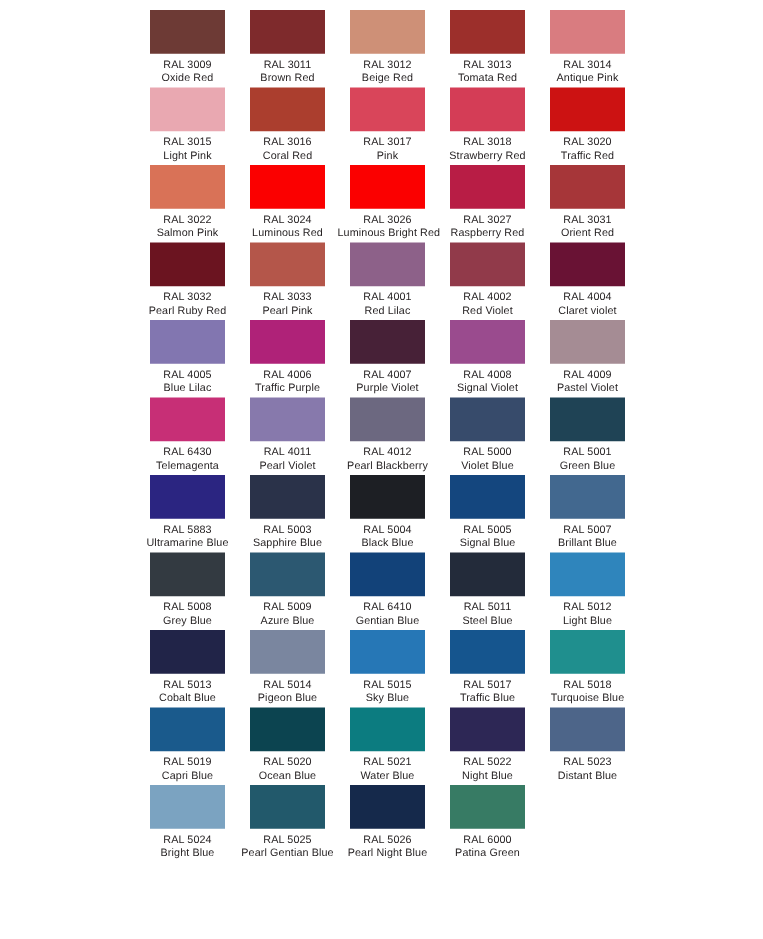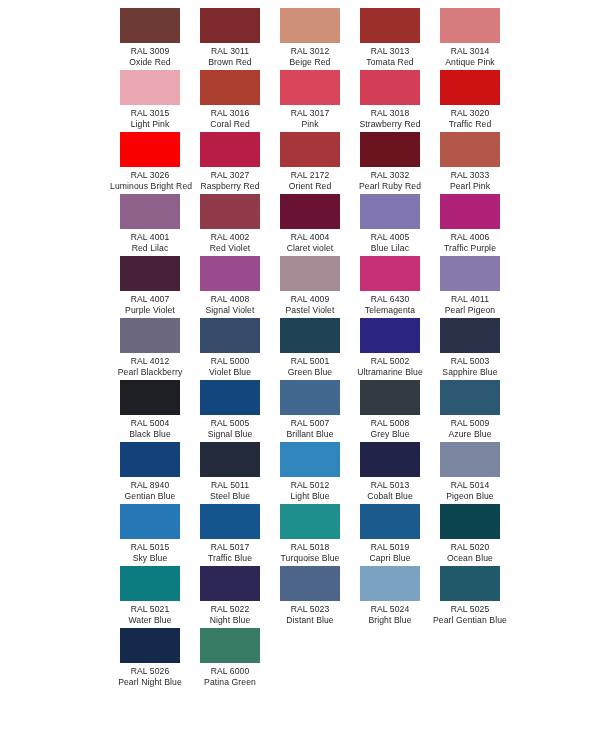--- a/index.html
+++ b/index.html
@@ -132,37 +132,51 @@
         </div>
       </div>
       <div class="swatch-cell">
         <div class="swatch-chip" style="background-color: rgb(204, 18, 18);"></div>
         <div class="swatch-labels">
           <span class="swatch-code">RAL 3020</span>
           <span class="swatch-name">Traffic Red</span>
         </div>
       </div>
       <div class="swatch-cell">
+        <div class="swatch-chip" style="background-color: rgb(217, 114, 87);"></div>
+        <div class="swatch-labels">
+          <span class="swatch-code">RAL 3022</span>
+          <span class="swatch-name">Salmon Pink</span>
+        </div>
+      </div>
+      <div class="swatch-cell">
+        <div class="swatch-chip" style="background-color: rgb(251, 0, 0);"></div>
+        <div class="swatch-labels">
+          <span class="swatch-code">RAL 3024</span>
+          <span class="swatch-name">Luminous Red</span>
+        </div>
+      </div>
+      <div class="swatch-cell">
         <div class="swatch-chip" style="background-color: rgb(251, 0, 0);"></div>
         <div class="swatch-labels">
           <span class="swatch-code">RAL 3026</span>
           <span class="swatch-name">Luminous Bright Red</span>
         </div>
       </div>
       <div class="swatch-cell">
         <div class="swatch-chip" style="background-color: rgb(184, 29, 69);"></div>
         <div class="swatch-labels">
           <span class="swatch-code">RAL 3027</span>
           <span class="swatch-name">Raspberry Red</span>
         </div>
       </div>
       <div class="swatch-cell">
         <div class="swatch-chip" style="background-color: rgb(166, 54, 57);"></div>
         <div class="swatch-labels">
-          <span class="swatch-code">RAL 2172</span>
+          <span class="swatch-code">RAL 3031</span>
           <span class="swatch-name">Orient Red</span>
         </div>
       </div>
       <div class="swatch-cell">
         <div class="swatch-chip" style="background-color: rgb(107, 20, 32);"></div>
         <div class="swatch-labels">
           <span class="swatch-code">RAL 3032</span>
           <span class="swatch-name">Pearl Ruby Red</span>
         </div>
       </div>
@@ -233,21 +247,21 @@
         <div class="swatch-chip" style="background-color: rgb(199, 47, 118);"></div>
         <div class="swatch-labels">
           <span class="swatch-code">RAL 6430</span>
           <span class="swatch-name">Telemagenta</span>
         </div>
       </div>
       <div class="swatch-cell">
         <div class="swatch-chip" style="background-color: rgb(135, 121, 172);"></div>
         <div class="swatch-labels">
           <span class="swatch-code">RAL 4011</span>
-          <span class="swatch-name">Pearl Pigeon</span>
+          <span class="swatch-name">Pearl Violet</span>
         </div>
       </div>
       <div class="swatch-cell">
         <div class="swatch-chip" style="background-color: rgb(108, 104, 128);"></div>
         <div class="swatch-labels">
           <span class="swatch-code">RAL 4012</span>
           <span class="swatch-name">Pearl Blackberry</span>
         </div>
       </div>
       <div class="swatch-cell">
@@ -260,21 +274,21 @@
       <div class="swatch-cell">
         <div class="swatch-chip" style="background-color: rgb(31, 67, 85);"></div>
         <div class="swatch-labels">
           <span class="swatch-code">RAL 5001</span>
           <span class="swatch-name">Green Blue</span>
         </div>
       </div>
       <div class="swatch-cell">
         <div class="swatch-chip" style="background-color: rgb(43, 37, 129);"></div>
         <div class="swatch-labels">
-          <span class="swatch-code">RAL 5002</span>
+          <span class="swatch-code">RAL 5883</span>
           <span class="swatch-name">Ultramarine Blue</span>
         </div>
       </div>
       <div class="swatch-cell">
         <div class="swatch-chip" style="background-color: rgb(42, 50, 73);"></div>
         <div class="swatch-labels">
           <span class="swatch-code">RAL 5003</span>
           <span class="swatch-name">Sapphire Blue</span>
         </div>
       </div>
@@ -309,21 +323,21 @@
       <div class="swatch-cell">
         <div class="swatch-chip" style="background-color: rgb(44, 88, 113);"></div>
         <div class="swatch-labels">
           <span class="swatch-code">RAL 5009</span>
           <span class="swatch-name">Azure Blue</span>
         </div>
       </div>
       <div class="swatch-cell">
         <div class="swatch-chip" style="background-color: rgb(18, 66, 121);"></div>
         <div class="swatch-labels">
-          <span class="swatch-code">RAL 8940</span>
+          <span class="swatch-code">RAL 6410</span>
           <span class="swatch-name">Gentian Blue</span>
         </div>
       </div>
       <div class="swatch-cell">
         <div class="swatch-chip" style="background-color: rgb(35, 43, 58);"></div>
         <div class="swatch-labels">
           <span class="swatch-code">RAL 5011</span>
           <span class="swatch-name">Steel Blue</span>
         </div>
       </div>

